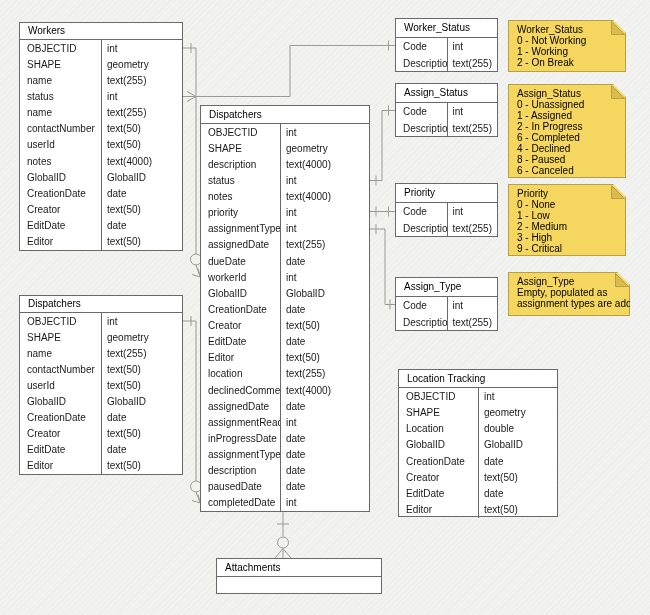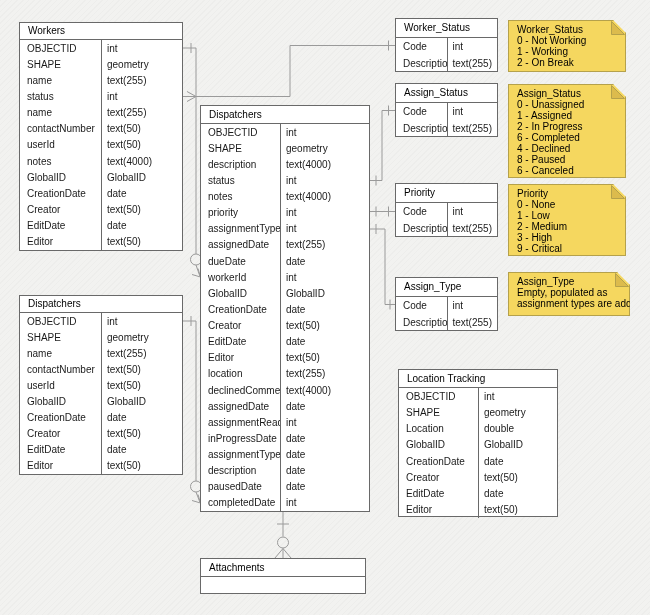--- a/index.html
+++ b/index.html
@@ -450,21 +450,21 @@
           <span class="ftype">date</span>
         </div>
 
         <div class="er-row">
           <span class="fname">Editor</span>
           <span class="ftype">text(50)</span>
         </div>
       </div>
   </div>
 
-  <div class="er-table" style="left:200px;top:558px;width:166px;height:36px;--th:17px">
+  <div class="er-table" style="left:216px;top:558px;width:166px;height:36px;--th:17px">
     <div class="er-title">Attachments</div>
     <div class="er-rows"></div>
   </div>
 
   <div class="note" style="left:508px;top:20px;width:118px;height:52px">
     <svg class="fold" width="14" height="14">
       <path d="M0.5,0.5 L13.5,13.5 L0.5,13.5 Z" fill="#dcbb4d" stroke="#b5a14b" stroke-width="1"></path>
     </svg>
     <div>
 

